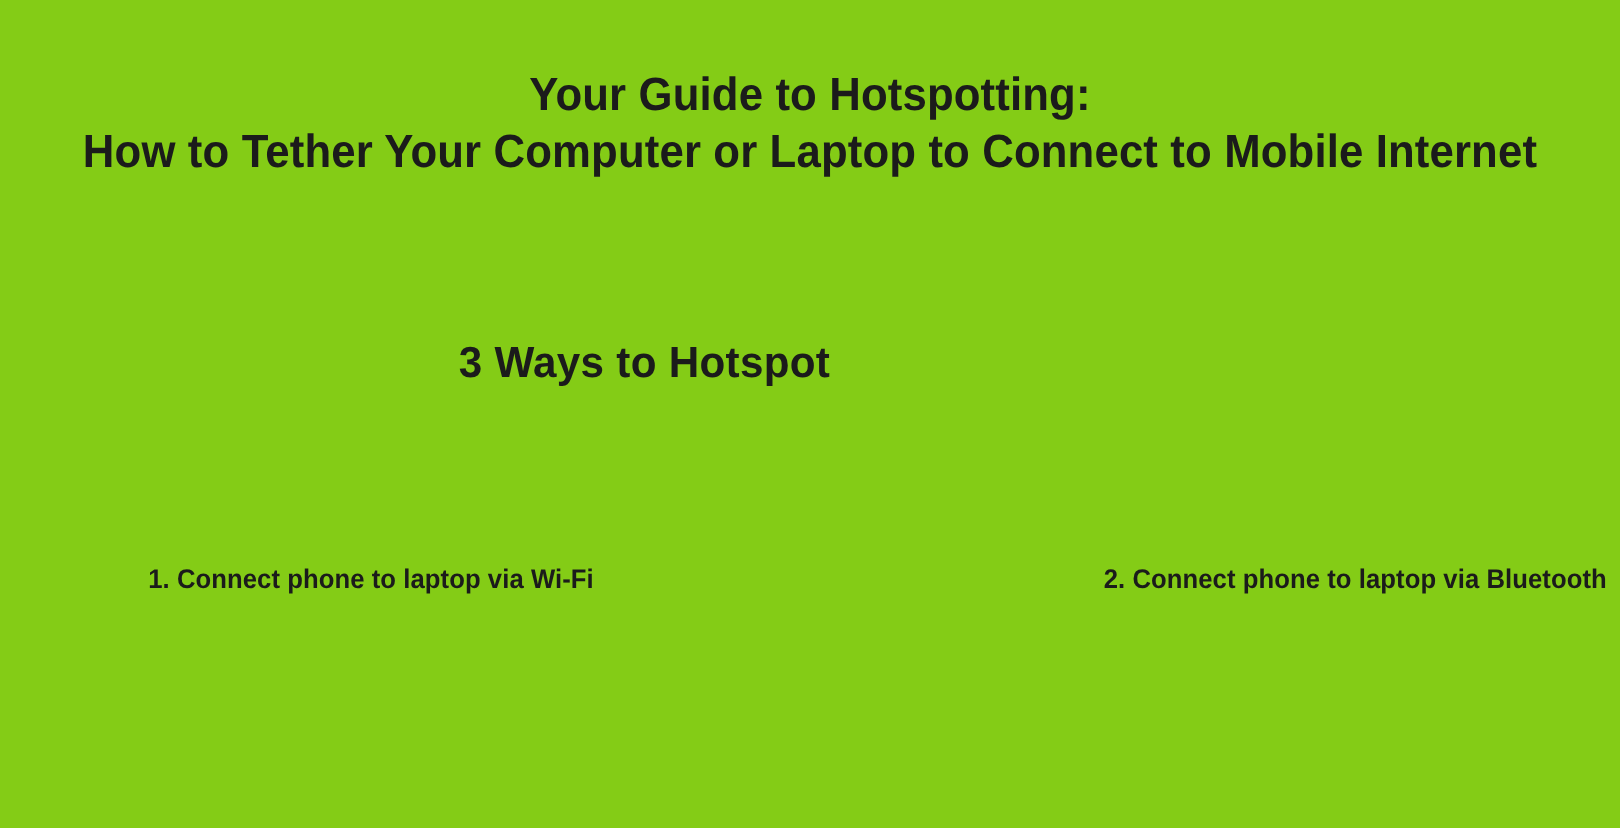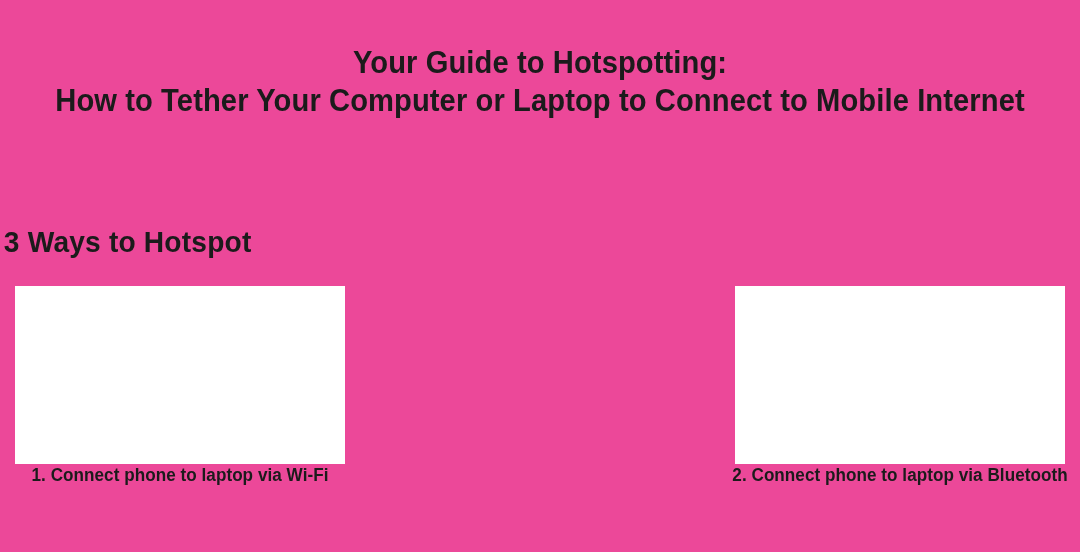--- a/index.html
+++ b/index.html
@@ -14,21 +14,21 @@
     overflow: hidden;
     font-family: "Liberation Sans", sans-serif;
     color: #1a1a1a;
     -webkit-font-smoothing: antialiased;
   }
 
   .page {
     position: relative;
     width: 1080px;
     height: 552px;
-    background: #ec4899;
+    background: #84cc16;
     box-sizing: border-box;
   }
 
   
   .title-block {
     position: absolute;
     left: 0;
     top: 44px;
     width: 1080px;
     text-align: center;
@@ -48,20 +48,21 @@
   .title-line.line-two {
     font-size: 31px;
   }
 
   
   .section-heading {
     position: absolute;
     left: 0;
     top: 222px;
     width: 860px;
+    text-align: center;
   }
   .section-heading .heading-text {
     display: inline-block;
     font-family: "Liberation Sans", sans-serif;
     font-weight: 700;
     font-size: 29px;
     line-height: 40px;
     letter-spacing: 0.2px;
     color: #1b1b1b;
     transform: scaleX(0.97);
@@ -79,24 +80,25 @@
     display: flex;
     flex-direction: row;
     align-items: flex-end;
     justify-content: space-between;
   }
   .figure {
     position: relative;
     width: 360px;
     height: 230px;
     display: flex;
-    flex-direction: column;
+    flex-direction: row;
     align-items: center;
     justify-content: flex-end;
     box-sizing: border-box;
+    margin-left: 44px;
   }
   .figure-media {
     width: 330px;
     flex: 1 1 auto;
     background: #ffffff;
     
   }
   .figure-caption {
     width: 360px;
     text-align: center;

